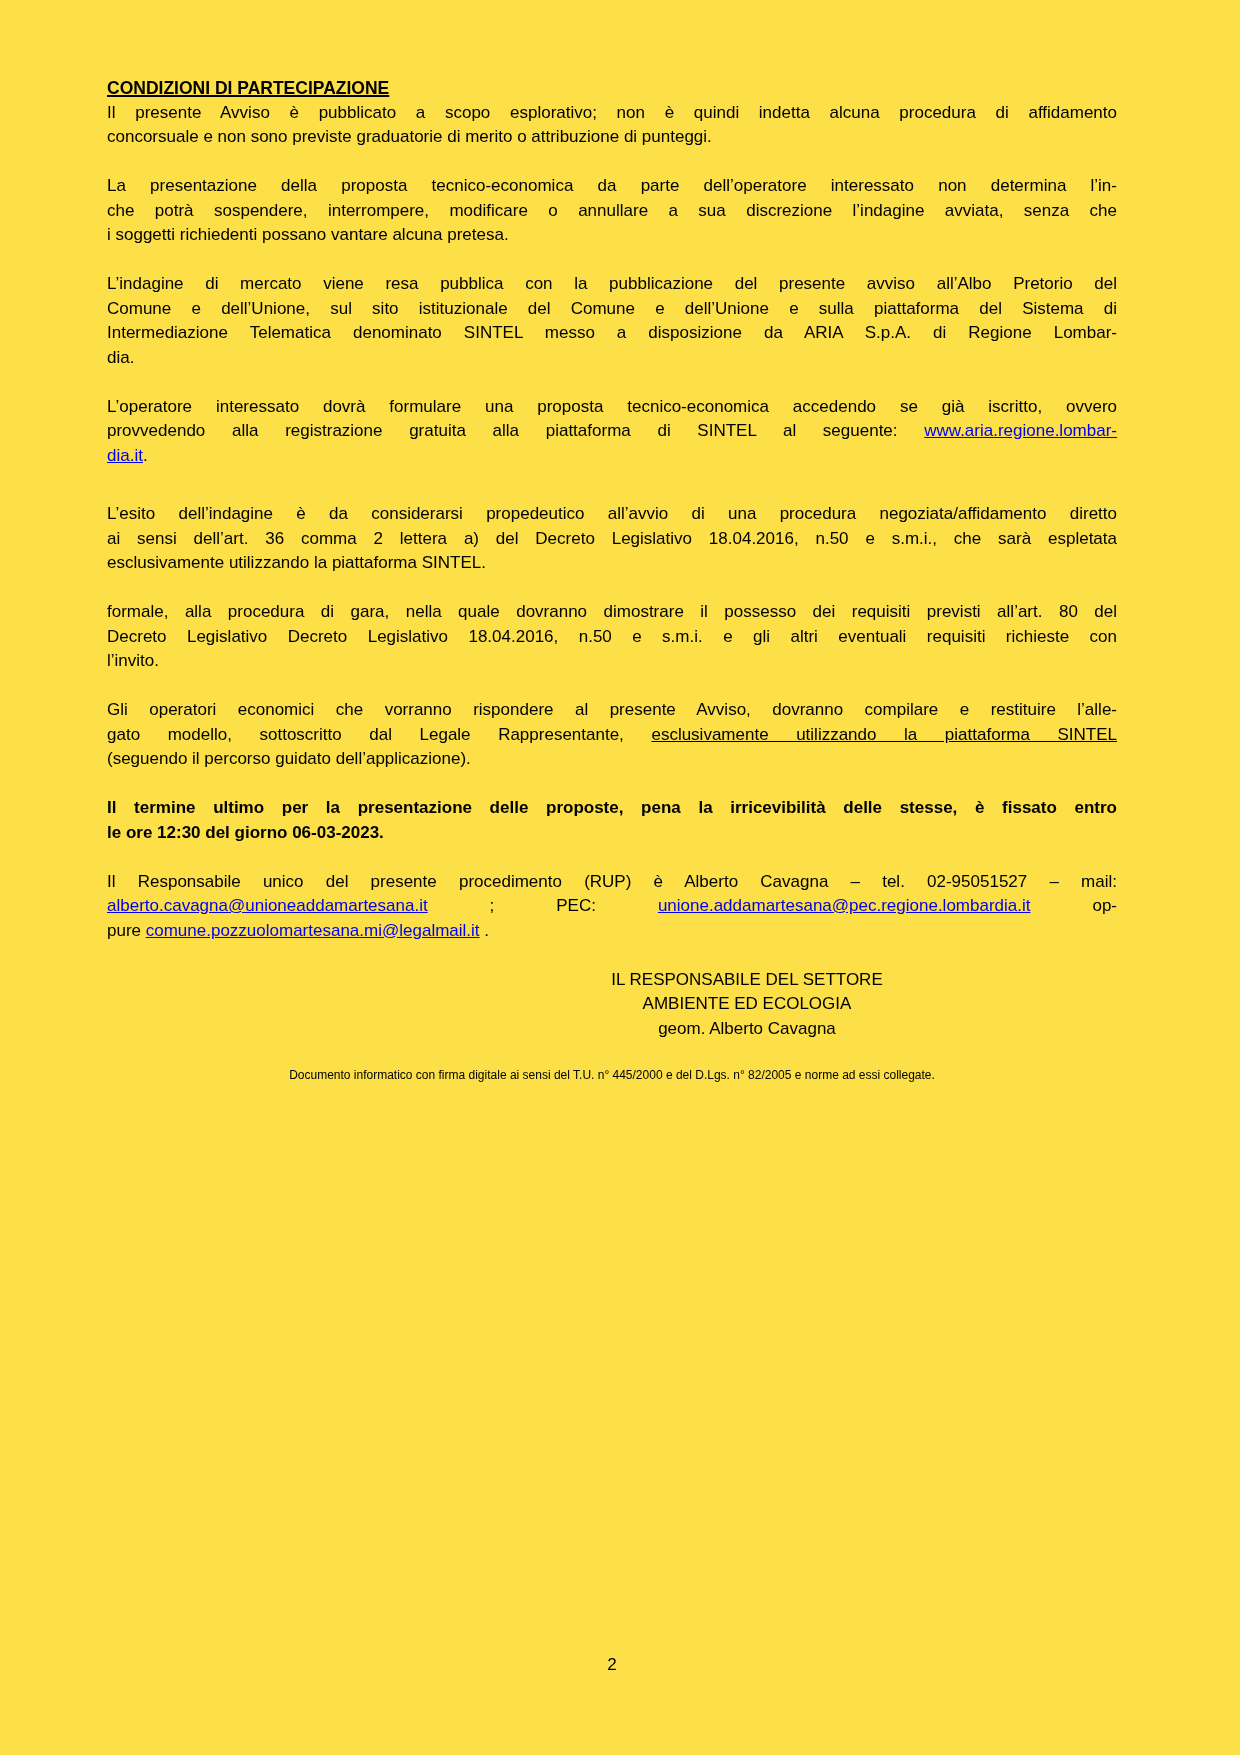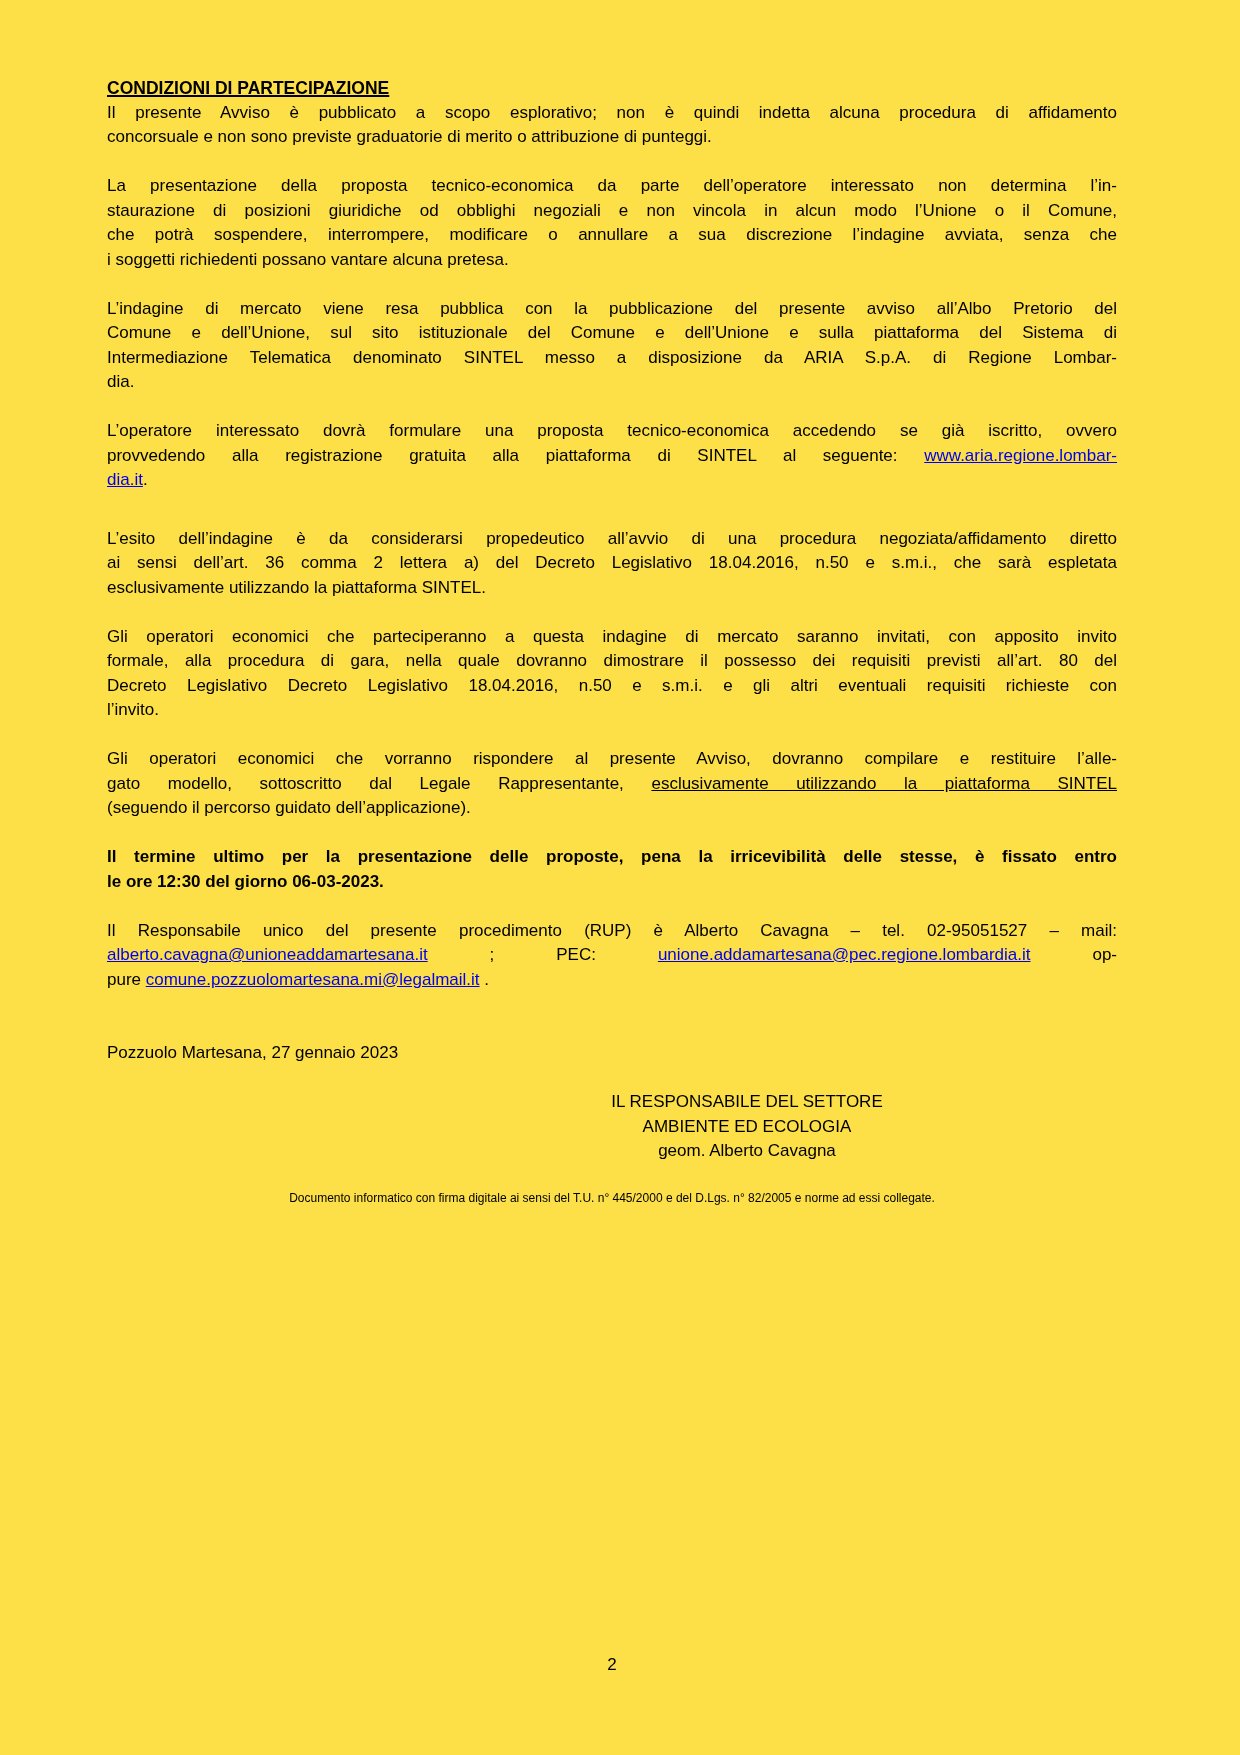--- a/index.html
+++ b/index.html
@@ -61,63 +61,60 @@
 
     <div class="heading">CONDIZIONI DI PARTECIPAZIONE</div>
 
     <div>
         <div class="para">
           <div class="line"><span>Il presente Avviso è pubblicato a scopo esplorativo; non è quindi indetta alcuna procedura di affidamento</span></div>
           <div class="line last"><span>concorsuale e non sono previste graduatorie di merito o attribuzione di punteggi.</span></div>
         </div>
         <div class="para">
           <div class="line"><span>La presentazione della proposta tecnico-economica da parte dell’operatore interessato non determina l’in-</span></div>
-          <div class="line"><span>staurazione di posizioni giuridiche od obblighi negoziali e non vincola in alcun modo l’Unione o il Comune,</span></div>
           <div class="line"><span>che potrà sospendere, interrompere, modificare o annullare a sua discrezione l’indagine avviata, senza che</span></div>
           <div class="line last"><span>i soggetti richiedenti possano vantare alcuna pretesa.</span></div>
         </div>
         <div class="para">
           <div class="line"><span>L’indagine di mercato viene resa pubblica con la pubblicazione del presente avviso all’Albo Pretorio del</span></div>
           <div class="line"><span>Comune e dell’Unione, sul sito istituzionale del Comune e dell’Unione e sulla piattaforma del Sistema di</span></div>
           <div class="line"><span>Intermediazione Telematica denominato SINTEL messo a disposizione da ARIA S.p.A. di Regione Lombar-</span></div>
           <div class="line last"><span>dia.</span></div>
         </div>
         <div class="para">
           <div class="line"><span>L’operatore interessato dovrà formulare una proposta tecnico-economica accedendo se già iscritto, ovvero</span></div>
           <div class="line"><span>provvedendo alla registrazione gratuita alla piattaforma di SINTEL al seguente: </span><a class="doc-link" href="#">www.aria.regione.lombar-</a></div>
           <div class="line last"><a class="doc-link" href="#">dia.it</a><span>.</span></div>
         </div>
         <div class="para gap-lg">
           <div class="line"><span>L’esito dell’indagine è da considerarsi propedeutico all’avvio di una procedura negoziata/affidamento diretto</span></div>
           <div class="line"><span>ai sensi dell’art. 36 comma 2 lettera a) del Decreto Legislativo 18.04.2016, n.50 e s.m.i., che sarà espletata</span></div>
           <div class="line last"><span>esclusivamente utilizzando la piattaforma SINTEL.</span></div>
         </div>
         <div class="para">
-          <div class="line"><span>Gli operatori economici che parteciperanno a questa indagine di mercato saranno invitati, con apposito invito</span></div>
           <div class="line"><span>formale, alla procedura di gara, nella quale dovranno dimostrare il possesso dei requisiti previsti all’art. 80 del</span></div>
           <div class="line"><span>Decreto Legislativo Decreto Legislativo 18.04.2016, n.50 e s.m.i. e gli altri eventuali requisiti richieste con</span></div>
           <div class="line last"><span>l’invito.</span></div>
         </div>
         <div class="para">
           <div class="line"><span>Gli operatori economici che vorranno rispondere al presente Avviso, dovranno compilare e restituire l’alle-</span></div>
           <div class="line"><span>gato modello, sottoscritto dal Legale Rappresentante, </span><span class="u">esclusivamente utilizzando la piattaforma SINTEL</span></div>
           <div class="line last"><span>(seguendo il percorso guidato dell’applicazione).</span></div>
         </div>
         <div class="para bold">
           <div class="line"><span>Il termine ultimo per la presentazione delle proposte, pena la irricevibilità delle stesse, è fissato entro</span></div>
           <div class="line last"><span>le ore 12:30 del giorno 06-03-2023.</span></div>
         </div>
         <div class="para">
           <div class="line"><span>Il Responsabile unico del presente procedimento (RUP) è Alberto Cavagna – tel. 02-95051527 – mail:</span></div>
           <div class="line"><a class="doc-link" href="#">alberto.cavagna@unioneaddamartesana.it</a><span> ; PEC: </span><a class="doc-link" href="#">unione.addamartesana@pec.regione.lombardia.it</a><span> op-</span></div>
           <div class="line last"><span>pure </span><a class="doc-link" href="#">comune.pozzuolomartesana.mi@legalmail.it</a><span> .</span></div>
         </div>
       </div>
 
-    <div class="date-line">Pozzuolo Martesana, 27 gennaio 2023</div>
 
     <div class="signature">
       <div>IL RESPONSABILE DEL SETTORE</div>
       <div>AMBIENTE ED ECOLOGIA</div>
       <div>geom. Alberto Cavagna</div>
     </div>
 
     <div class="legal-note">Documento informatico con firma digitale ai sensi del T.U. n° 445/2000 e del D.Lgs. n° 82/2005 e norme ad essi collegate.</div>
   </div>
 

